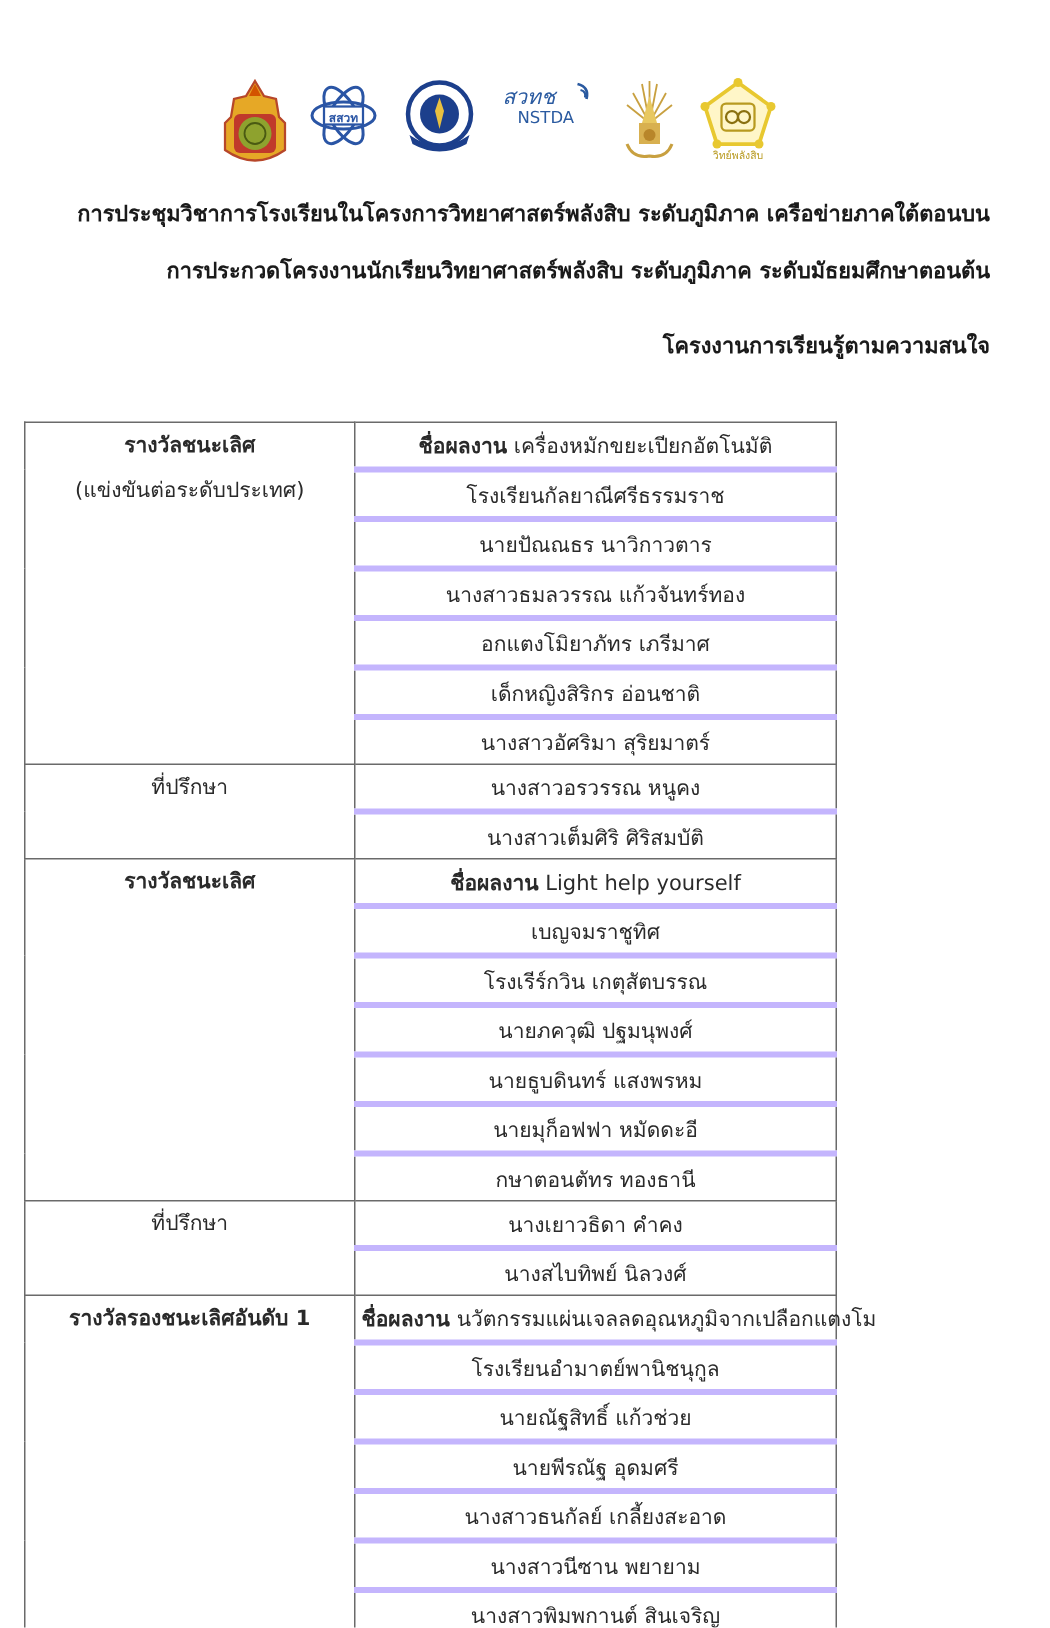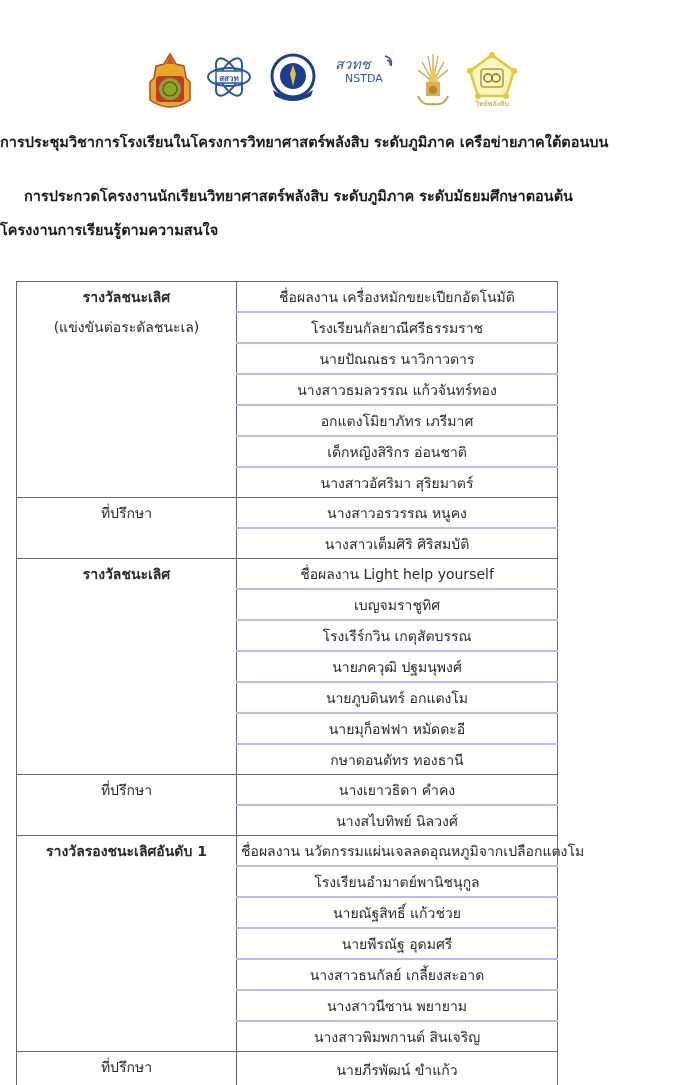--- a/index.html
+++ b/index.html
@@ -7,42 +7,42 @@
     width: 700px; height: 1085px; position: relative; overflow: hidden;
     font-family: "DejaVu Sans", "Liberation Sans", sans-serif;
     color: #222;
   }
   .logos {
     position: absolute; top: 52px; left: 148px; width: 370px; height: 66px;
     display: flex; align-items: flex-start; justify-content: space-between;
   }
   .logo { display: flex; align-items: center; justify-content: center; }
   .title {
-    position: absolute; left: 0; width: 660px; text-align: left;
+    position: absolute; left: 0; width: 660px; text-align: right;
     font-weight: bold; font-size: 14.5px; color: #1a1a1a; white-space: nowrap;
   }
   .t1 { top: 130px; }
-  .t2 { top: 184px; margin-left: 24px; }
+  .t2 { top: 168px; }
   .t3 { top: 218px; }
   table.awards {
     position: absolute; top: 281px; left: 16px; width: 542px;
     border-collapse: collapse; table-layout: fixed;
     font-size: 14px; color: #2a2a2a;
   }
   table.awards td {
     border: 1px solid #6a6a6a; height: 29px; padding: 0 4px;
     text-align: center; vertical-align: middle; white-space: nowrap;
   }
   table.awards td.label { width: 211px; vertical-align: top; padding-top: 6px; }
   table.awards td.label .main { font-weight: bold; display: block; line-height: 18px; }
   table.awards td.label .sub { display: block; margin-top: 12px; line-height: 18px; }
   table.awards td.label.adv .main { font-weight: normal; }
-  .bold { font-weight: normal; }
+  .bold { font-weight: bold; }
   
-  table.awards tr.inner td.val { border-top: 2px solid #c4b5fd; }
+  table.awards tr.inner td.val { border-top: 4px solid #c4b5fd; }
 </style>
 </head>
 <body>
 
 <div class="logos">
 
   <div class="logo">
     <svg width="44" height="62" viewBox="0 0 44 62">
       <path d="M22 2 L28 12 L36 14 L38 26 L42 30 L42 48 Q22 62 2 48 L2 30 L6 26 L8 14 L16 12 Z" fill="#e6a826" stroke="#b7472a" stroke-width="1.5"></path>
       <rect x="8" y="24" width="28" height="26" rx="4" fill="#c0392b"></rect>
@@ -116,21 +116,21 @@
 
 <div class="title t1">การประชุมวิชาการโรงเรียนในโครงการวิทยาศาสตร์พลังสิบ ระดับภูมิภาค เครือข่ายภาคใต้ตอนบน</div>
 <div class="title t2">การประกวดโครงงานนักเรียนวิทยาศาสตร์พลังสิบ ระดับภูมิภาค ระดับมัธยมศึกษาตอนต้น</div>
 <div class="title t3">โครงงานการเรียนรู้ตามความสนใจ</div>
 
 <table class="awards">
   <tbody id="awards-body">
       <tr>
         <td class="label" rowspan="7">
           <span class="main">รางวัลชนะเลิศ</span>
-          <span class="sub">(แข่งขันต่อระดัลชนะเล)</span>
+          <span class="sub">(แข่งขันต่อระดับประเทศ)</span>
         </td>
         <td class="val"><span class="bold">ชื่อผลงาน</span><span> </span><span>เครื่องหมักขยะเปียกอัตโนมัติ</span></td>
       </tr>
       <tr class="inner">
         <td class="val">โรงเรียนกัลยาณีศรีธรรมราช</td>
       </tr>
       <tr class="inner">
         <td class="val">นายปัณณธร นาวิกาวตาร</td>
       </tr>
       <tr class="inner">
@@ -163,21 +163,21 @@
       <tr class="inner">
         <td class="val">เบญจมราชูทิศ</td>
       </tr>
       <tr class="inner">
         <td class="val">โรงเรีร์กวิน เกตุสัตบรรณ</td>
       </tr>
       <tr class="inner">
         <td class="val">นายภควุฒิ ปฐมนุพงศ์</td>
       </tr>
       <tr class="inner">
-        <td class="val">นายภูบดินทร์ อกแตงโม</td>
+        <td class="val">นายธูบดินทร์ แสงพรหม</td>
       </tr>
       <tr class="inner">
         <td class="val">นายมุก็อฟฟา หมัดดะอี</td>
       </tr>
       <tr class="inner">
         <td class="val">กษาตอนตัทร ทองธานี</td>
       </tr>
       <tr>
         <td class="label adv" rowspan="2">
           <span class="main">ที่ปรึกษา</span>

